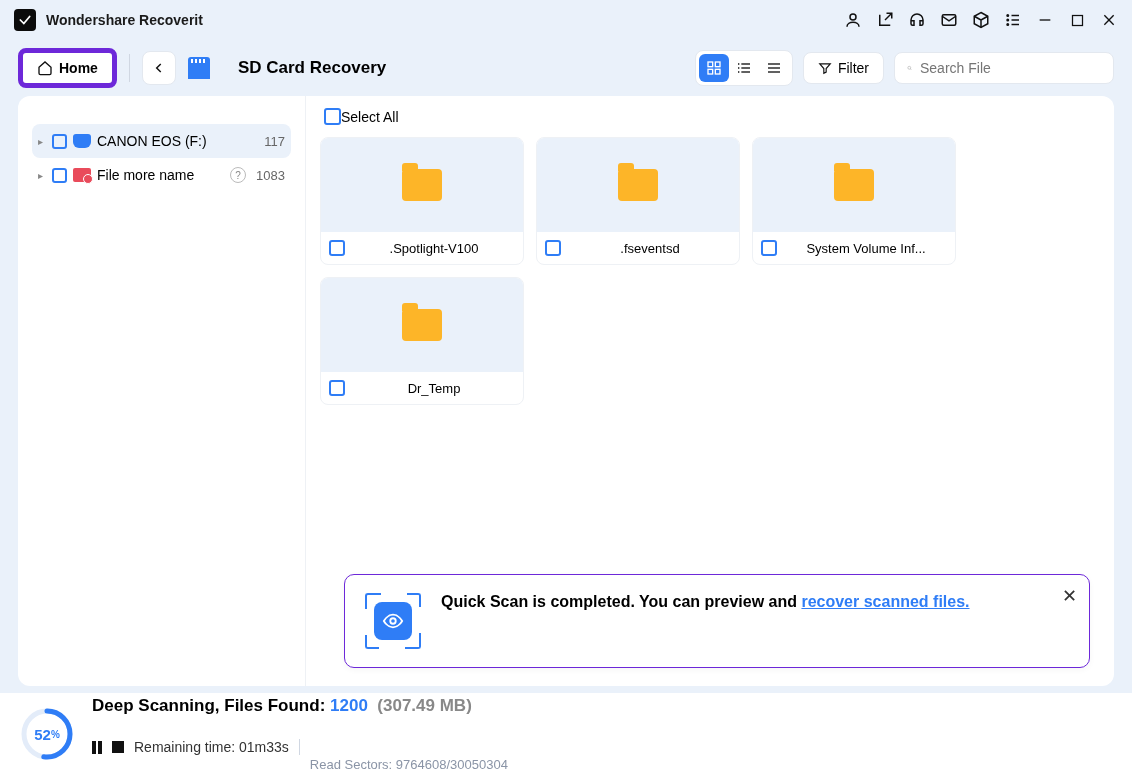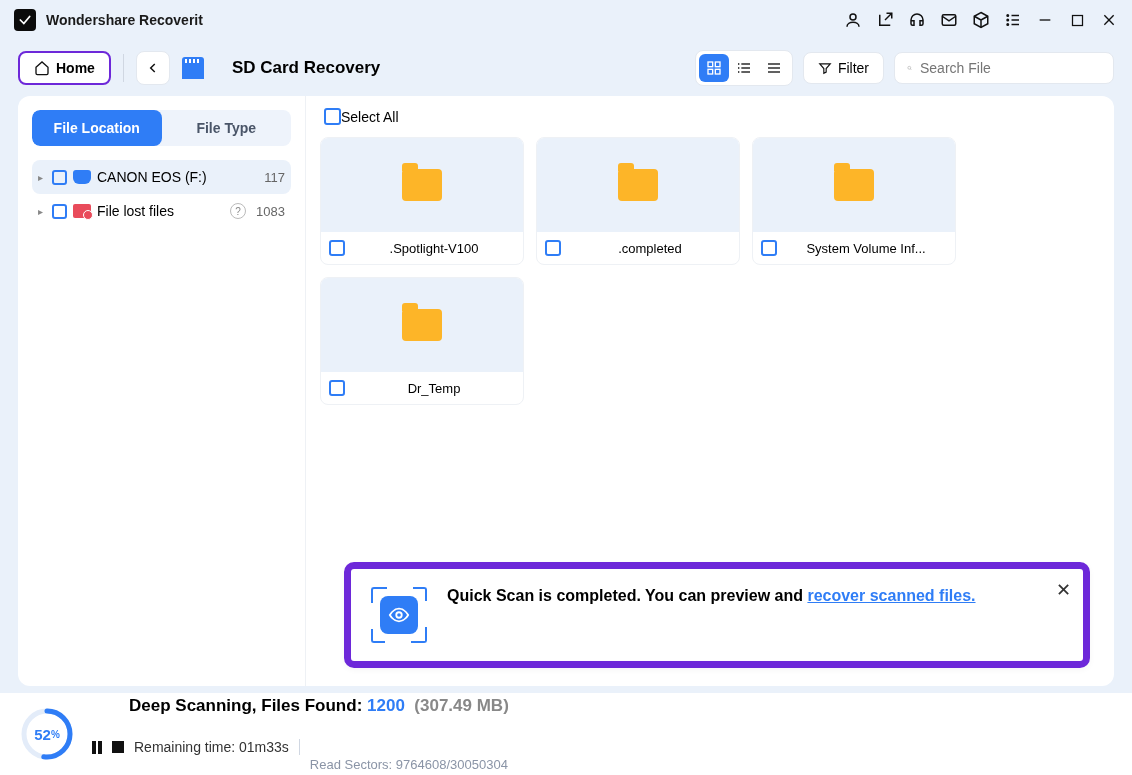--- a/index.html
+++ b/index.html
@@ -6,21 +6,21 @@
 body { width: 1132px; height: 775px; background: #EAF1FA; overflow: hidden; position: relative; }
 
 .titlebar { height: 40px; display: flex; align-items: center; padding: 0 14px; }
 .titlebar-left { display: flex; align-items: center; gap: 10px; }
 .app-logo { width: 22px; height: 22px; background: #0B0B0B; border-radius: 4px; display:flex; align-items:center; justify-content:center; color:#fff; font-size:12px; font-weight:bold; }
 .app-title { font-size: 14px; font-weight: 600; color: #1a1a1a; }
 .titlebar-right { margin-left: auto; display: flex; align-items: center; gap: 14px; }
 .titlebar-icon { width: 18px; height: 18px; display:flex; align-items:center; justify-content:center; color:#111; cursor:pointer; }
 
 .toolbar { height: 56px; display: flex; align-items: center; padding: 0 18px; gap: 12px; }
-.home-btn { background: #fff; border: 2px solid #6d28d9; border-radius: 8px; padding: 7px 14px; display:flex; align-items:center; gap:6px; font-size: 14px; font-weight:600; cursor:pointer; }
+.home-btn { background: #fff; border: 5px solid #6d28d9; border-radius: 8px; padding: 7px 14px; display:flex; align-items:center; gap:6px; font-size: 14px; font-weight:600; cursor:pointer; }
 .vdiv { width:1px; height:28px; background:#d0d7e2; }
 .back-btn { width:34px; height:34px; background:#fff; border:1px solid #e3e8ef; border-radius:8px; display:flex; align-items:center; justify-content:center; cursor:pointer; }
 .breadcrumb { display:flex; align-items:center; gap:8px; }
 .sd-icon { width:22px; height:22px; background:#2F7DF6; border-radius:3px 3px 0 0; position:relative; }
 .sd-icon::before { content:""; position:absolute; top:2px; left:3px; right:3px; height:4px; background:repeating-linear-gradient(90deg,#fff 0 2px, transparent 2px 4px); }
 .breadcrumb-text { font-size:17px; font-weight:600;margin-left:20px; }
 .toolbar-right { margin-left:auto; display:flex; align-items:center; gap:10px; }
 .view-toggle { background:#fff; border:1px solid #e3e8ef; border-radius:8px; display:flex; padding:3px; }
 .view-btn { width:30px; height:28px; display:flex; align-items:center; justify-content:center; border-radius:6px; cursor:pointer; }
 .view-btn.active { background:#2F7DF6; color:#fff; }
@@ -51,41 +51,41 @@
 .select-all-label { font-size:14px; }
 .folder-grid { display:flex; gap:12px; flex-wrap:wrap; }
 .folder-card { width:204px; border:1px solid #eef1f5; border-radius:8px; overflow:hidden; cursor:pointer; }
 .folder-thumb { height:94px; background:#EAF1FA; display:flex; align-items:center; justify-content:center; }
 .big-folder { width:40px; height:32px; background:#FDB528; border-radius:4px; position:relative; }
 .big-folder::before { content:""; position:absolute; top:-6px; left:0; width:16px; height:8px; background:#FDB528; border-radius:3px 3px 0 0; }
 .folder-footer { display:flex; align-items:center; gap:8px; padding:8px; }
 .folder-footer .cb { width:16px; height:16px; border:2px solid #2F7DF6; border-radius:3px; flex-shrink:0; }
 .folder-name { font-size:13px; white-space:nowrap; overflow:hidden; text-overflow:ellipsis; flex:1; text-align:center; }
 
-.notice { position:absolute; left:38px; right:24px; bottom:18px; background:#fff; border:7px solid #6d28d9; border-radius:10px; padding:18px 20px; display:flex; gap:20px; align-items:flex-start; box-shadow:0 2px 6px rgba(0,0,0,0.04); }
+.notice { position:absolute; left:38px; right:24px; bottom:18px; background:#fff; border:1px solid #6d28d9; border-radius:10px; padding:18px 20px; display:flex; gap:20px; align-items:flex-start; box-shadow:0 2px 6px rgba(0,0,0,0.04); }
 .notice-icon-wrap { width:56px; height:56px; position:relative; display:flex; align-items:center; justify-content:center; }
 .notice-icon-wrap::before, .notice-icon-wrap::after { content:""; position:absolute; width:14px; height:14px; border:2px solid #2F7DF6; }
 .notice-icon-wrap::before { top:0; left:0; border-right:none; border-bottom:none; border-radius:3px 0 0 0; }
 .notice-icon-wrap::after { bottom:0; right:0; border-left:none; border-top:none; border-radius:0 0 3px 0; }
 .corner-tr { position:absolute; top:0; right:0; width:14px; height:14px; border:2px solid #2F7DF6; border-left:none; border-bottom:none; border-radius:0 3px 0 0;}
 .corner-bl { position:absolute; bottom:0; left:0; width:14px; height:14px; border:2px solid #2F7DF6; border-right:none; border-top:none; border-radius:0 0 0 3px;}
 .notice-eye { width:38px; height:38px; background:#2F7DF6; border-radius:8px; display:flex; align-items:center; justify-content:center; color:#fff; }
 .notice-body { flex:1; }
 .notice-title { font-size:16px; font-weight:700; }
 .notice-title a { color:#2F7DF6; text-decoration:underline; }
 .notice-tips { font-size:14px; color:#5a6472; margin-top:6px; }
 .notice-close { position:absolute; top:10px; right:12px; cursor:pointer; font-size:18px; color:#333; }
 
 .footer { position:absolute; left:0; right:0; bottom:0; height:82px; background:#fff; display:flex; align-items:center; padding:0 20px; }
 .progress-ring { width:54px; height:54px; position:relative; }
 .progress-ring svg { transform:rotate(-90deg); }
 .progress-text { position:absolute; inset:0; display:flex; align-items:center; justify-content:center; font-size:15px; font-weight:700; color:#2F7DF6; }
 .progress-text small { font-size:10px; font-weight:600; }
 .footer-info { margin-left:18px; }
-.footer-line1 { font-size:17px; font-weight:700;margin-left:37px; }
+.footer-line1 { font-size:17px; font-weight:700; }
 .footer-line1 .count { color:#2F7DF6; }
 .footer-line1 .size { color:#888; font-weight:600; }
 .footer-line2 { display:flex; align-items:center; gap:10px; margin-top:6px; font-size:14px; color:#333; }
 .pause-btn, .stop-btn { cursor:pointer; }
 .pause-btn { display:inline-flex; gap:2px; }
 .pause-btn span { width:4px; height:13px; background:#111; }
 .stop-btn { width:12px; height:12px; background:#111; }
 .footer-vdiv { width:1px; height:16px; background:#d0d7e2; }
 .sectors { color:#8a94a6; font-size:13px;margin-top:35px; }
 .recover-btn { margin-left:auto; background:#2F7DF6; color:#fff; border:none; border-radius:8px; padding:14px 56px; font-size:17px; font-weight:600; cursor:pointer; }
@@ -219,37 +219,33 @@
           <circle cx="11" cy="11" r="7"></circle>
           <line x1="21" y1="21" x2="16" y2="16"></line>
         </svg>
       <input type="text" placeholder="Search File" style="">
     </div>
   </div>
 </div>
 
 <div class="main-panel">
   <div class="sidebar">
-    <div class="tab-row">
-      <div class="tab active">File Location</div>
-      <div class="tab">File Type</div>
-    </div>
     <div class="tree">
       <div class="tree-row selected">
         <span class="tree-arrow">▸</span>
         <span class="tree-check"></span>
         <span class="drive-icon"></span>
         <span class="tree-text">CANON EOS (F:)</span>
         <span class="tree-count">117</span>
       </div>
       <div class="tree-row">
         <span class="tree-arrow">▸</span>
         <span class="tree-check"></span>
         <span class="folder-lost-icon"></span>
-        <span class="tree-text">File lost files</span>
+        <span class="tree-text">File more name</span>
         <span class="help-badge">?</span>
         <span class="tree-count">1083</span>
       </div>
     </div>
   </div>
 
   <div class="content">
     <div class="select-all-row">
       <span class="cb"></span>
       <span class="select-all-label">Select All</span>
@@ -263,21 +259,21 @@
       <span class="cb"></span>
       <span class="folder-name">.Spotlight-V100</span>
     </div>
         </div>
         <div class="folder-card">
     <div class="folder-thumb">
             <div class="big-folder"></div>
           </div>
     <div class="folder-footer">
       <span class="cb"></span>
-      <span class="folder-name">.completed</span>
+      <span class="folder-name">.fseventsd</span>
     </div>
         </div>
         <div class="folder-card">
     <div class="folder-thumb">
             <div class="big-folder"></div>
           </div>
     <div class="folder-footer">
       <span class="cb"></span>
       <span class="folder-name">System Volume Inf...</span>
     </div>

